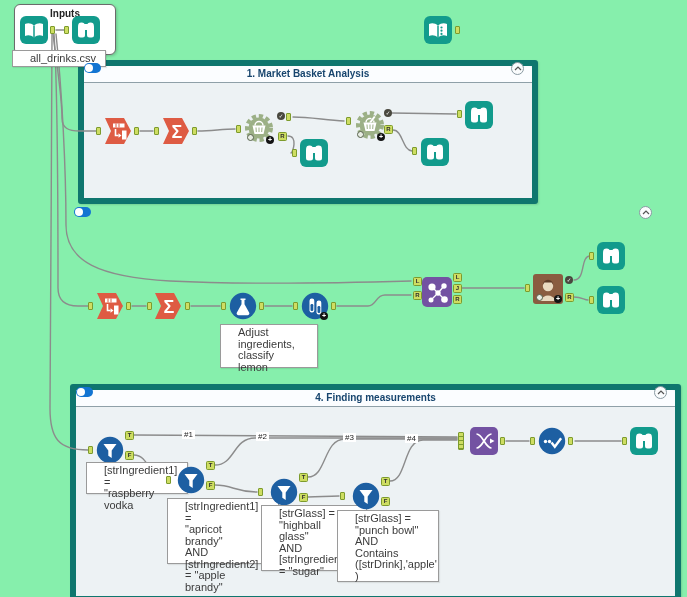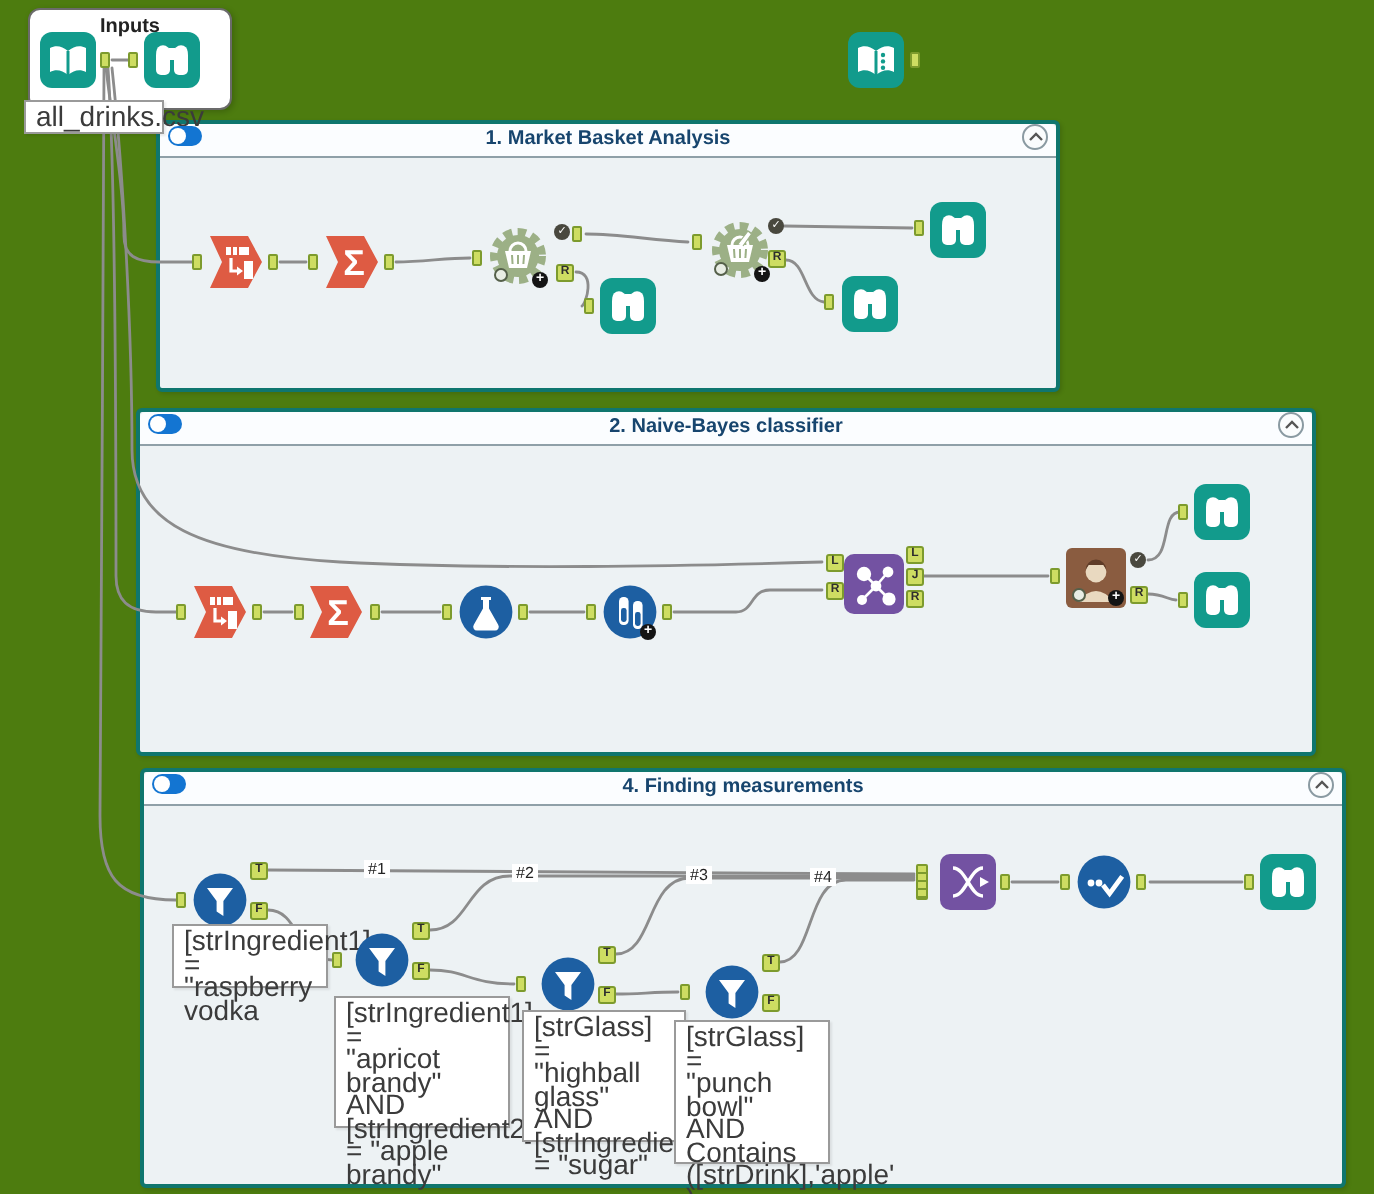--- a/index.html
+++ b/index.html
@@ -1,18 +1,18 @@
 <!DOCTYPE html>
 <html><head>
 <meta charset="utf-8">
 <style>
   html,body{margin:0;padding:0;background:#fff;}
-  #canvas{position:relative;width:687px;height:597px;background:#4d7c0f;overflow:hidden;
+  #canvas{position:relative;width:687px;height:597px;background:#86efac;overflow:hidden;
           font-family:"Liberation Sans",sans-serif;}
-  .cont{position:absolute;border:2px solid #0f766e;border-radius:3px;background:#edf2f4;
+  .cont{position:absolute;border:6px solid #0f766e;border-radius:3px;background:#edf2f4;
         box-shadow:1px 1px 2px rgba(0,0,0,.13);z-index:1;}
   .chead{position:absolute;left:0;right:0;top:0;height:16px;background:#fbfdff;
          border-bottom:1px solid #8fa0a8;border-radius:3px 3px 0 0;}
   .ctitle{position:absolute;left:0;right:0;top:2px;text-align:center;
           font-size:10px;font-weight:bold;color:#17456e;}
   .mini{position:absolute;background:#fff;border:1.5px solid #6b6b6b;border-radius:6px;
         box-shadow:1px 1px 3px rgba(0,0,0,.2);z-index:1;}
   .mini .ctitle{top:3px;color:#222;font-size:10px;}
   .toggle{position:absolute;width:17px;height:10px;border-radius:5px;background:#1375d2;z-index:5;cursor:pointer;}
   .toggle::after{content:"";position:absolute;left:1px;top:1px;width:8px;height:8px;background:#fff;border-radius:50%;}
@@ -29,21 +29,21 @@
   .badge{position:absolute;width:9px;height:9px;background:#cedd62;border:1px solid #7d9b2d;
          border-radius:1.5px;box-sizing:border-box;font-size:6px;font-weight:bold;line-height:7px;
          text-align:center;color:#2e2e2e;z-index:5;}
   .chkb{position:absolute;width:8px;height:8px;background:#49483e;border-radius:50%;color:#fff;
         font-size:5.5px;line-height:8px;text-align:center;z-index:5;}
   .plusb{position:absolute;width:8px;height:8px;background:#141414;border-radius:50%;color:#fff;
         font-size:7px;font-weight:bold;line-height:7.5px;text-align:center;z-index:5;}
   .ringb{position:absolute;width:7px;height:7px;background:#e8ede4;border:1.5px solid #55604a;
         border-radius:50%;box-sizing:border-box;z-index:5;}
   .ann{position:absolute;background:#fff;border:1px solid #9a9a9a;color:#3b3b3b;
-       font-size:14px;line-height:11.5px;padding:2px 5px;white-space:pre-line;z-index:3;
+       font-size:11px;line-height:11.5px;padding:2px 17px;white-space:pre-line;z-index:3;
        box-shadow:1px 1px 1px rgba(0,0,0,.08);}
   .clabel{position:absolute;background:#fff;color:#222;font-size:8px;padding:0 2px;z-index:3;}
 </style>
 </head>
 <body>
 
 <div id="canvas">
 
   <div class="mini" style="left:14px;top:4px;width:100px;height:49px;">
     <div class="ctitle">Inputs</div>
@@ -54,25 +54,20 @@
       <div class="ctitle">1. Market Basket Analysis</div>
     </div>
   </div>
   <div class="toggle" style="left:84px;top:63px;"></div>
   <div class="collapse" style="left:511px;top:62px;">
     <svg width="8" height="7" viewBox="0 0 8 7">
         <path d="M1 5 L4 2 L7 5" stroke="#555" stroke-width="1.2" fill="none"></path>
       </svg>
   </div>
 
-  <div class="cont" style="left:68px;top:204px;width:586px;height:170px;">
-    <div class="chead">
-      <div class="ctitle">2. Naive-Bayes classifier</div>
-    </div>
-  </div>
   <div class="toggle" style="left:74px;top:207px;"></div>
   <div class="collapse" style="left:639px;top:206px;">
     <svg width="8" height="7" viewBox="0 0 8 7">
         <path d="M1 5 L4 2 L7 5" stroke="#555" stroke-width="1.2" fill="none"></path>
       </svg>
   </div>
 
   <div class="cont" style="left:70px;top:384px;width:599px;height:206px;">
     <div class="chead">
       <div class="ctitle">4. Finding measurements</div>
@@ -270,20 +265,23 @@
   <div class="anchor" style="left:185px;top:302px;"></div>
 
   <div class="anchor" style="left:221px;top:302px;"></div>
   <div class="tool" style="left:229px;top:292px;">
     <svg width="28" height="28" viewBox="0 0 28 28">
       <circle cx="14" cy="14" r="13.2" fill="#1d5fa2"></circle>
       <path d="M11.5 6.5 h5 v1.5 h-1 v4.2 l4.6 8.2 a1.9 1.9 0 0 1 -1.7 2.9 h-8.8 a1.9 1.9 0 0 1 -1.7 -2.9 l4.6 -8.2 v-4.2 h-1 Z" fill="#fff"></path>
     </svg>
   </div>
   <div class="anchor" style="left:259px;top:302px;"></div>
+  <div class="ann" style="left:220px;top:324px;width:62px;height:38px;">Adjust
+ingredients,
+classify lemon</div>
 
   <div class="anchor" style="left:293px;top:302px;"></div>
   <div class="tool" style="left:301px;top:292px;">
     <svg width="28" height="28" viewBox="0 0 28 28">
       <circle cx="14" cy="14" r="13.2" fill="#1d5fa2"></circle>
       <rect x="8.5" y="6.5" width="4.8" height="14" rx="2.2" fill="#fff"></rect>
       <rect x="15.5" y="8.5" width="4.8" height="14" rx="2.2" fill="#fff"></rect>
       <rect x="9.5" y="12" width="2.8" height="7" rx="1.2" fill="#1d5fa2"></rect>
       <rect x="16.5" y="14" width="2.8" height="7" rx="1.2" fill="#1d5fa2"></rect>
     </svg>

